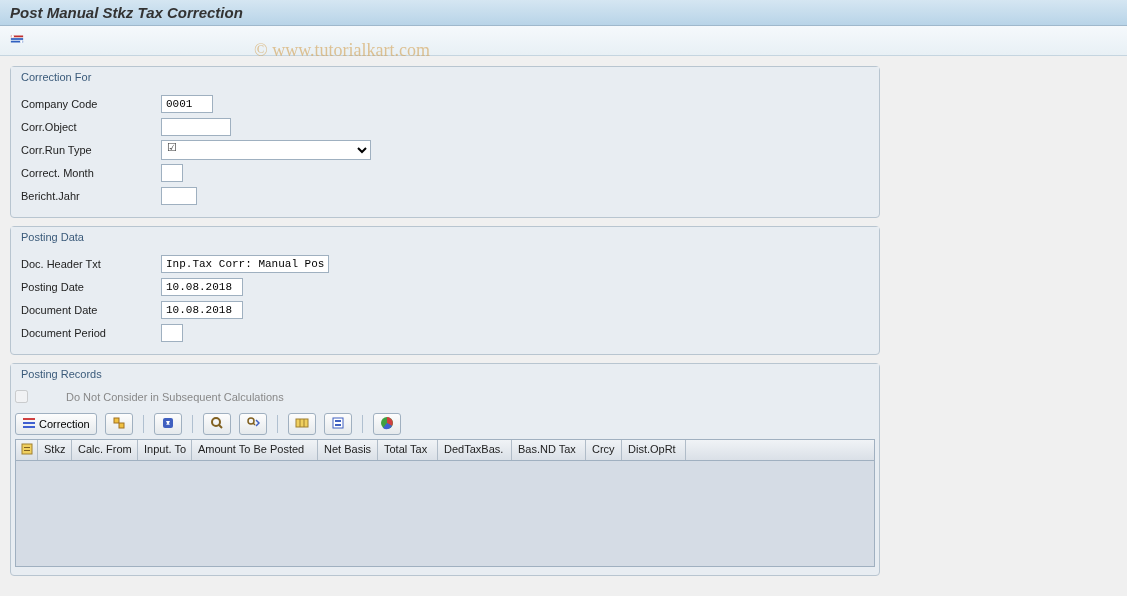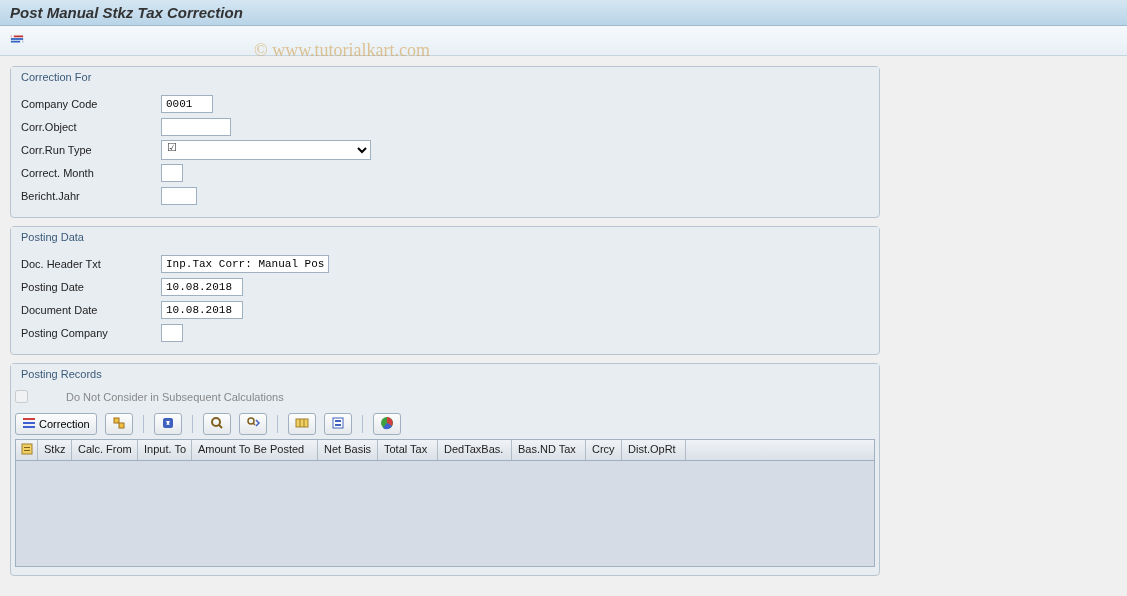--- a/index.html
+++ b/index.html
@@ -103,21 +103,21 @@
       </div>
       <div class="field-row">
         <div class="field-label">Posting Date</div>
         <input class="field-input" style="width: 82px;" value="10.08.2018">
       </div>
       <div class="field-row">
         <div class="field-label">Document Date</div>
         <input class="field-input" style="width: 82px;" value="10.08.2018">
       </div>
       <div class="field-row">
-        <div class="field-label">Posting Company</div>
+        <div class="field-label">Document Period</div>
         <input class="field-input" style="width: 22px;" value="">
       </div>
     </div>
   </div>
 
   <div class="group-box" style="padding-bottom:4px;">
     <div class="group-title">Posting Records</div>
     <div class="checkbox-row">
       <input type="checkbox" disabled="" style="">
       <span>Do Not Consider in Subsequent Calculations</span>

